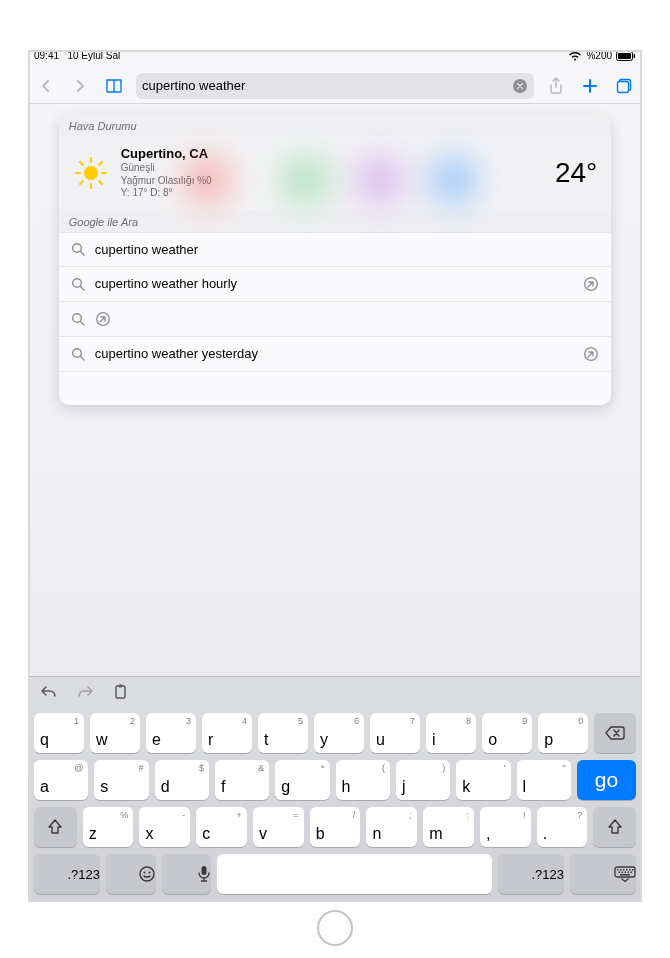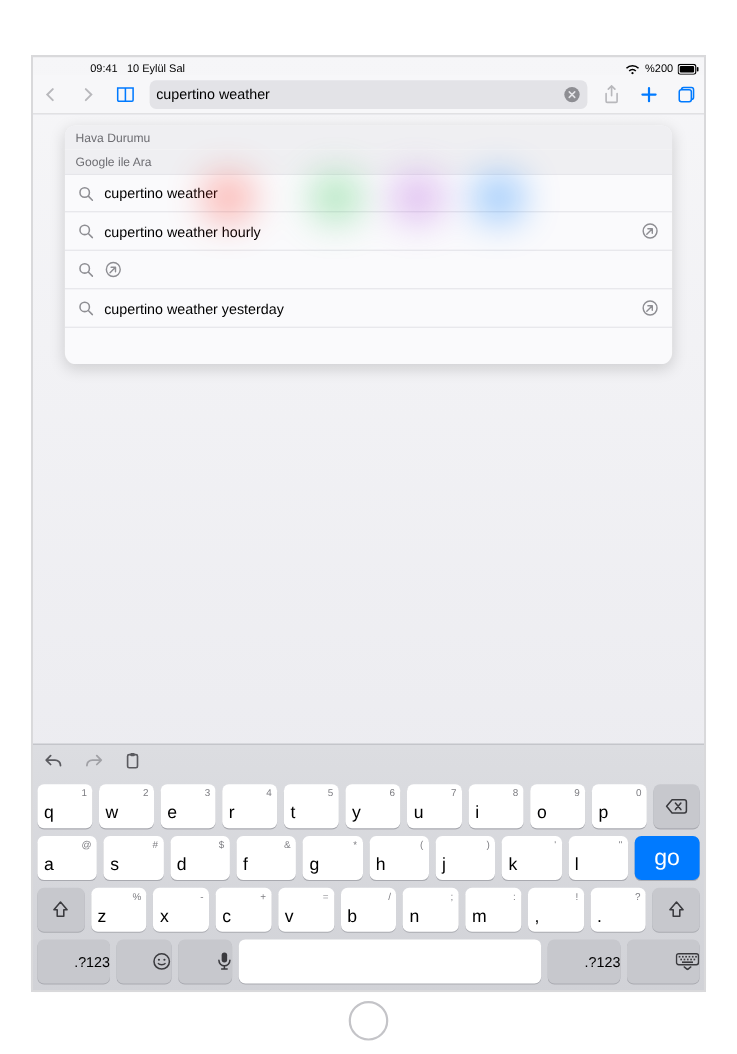--- a/index.html
+++ b/index.html
@@ -31,22 +31,22 @@
   .screen {
     position: absolute;
     left: 28px; right: 28px; top: 50px; bottom: 56px;
     background: linear-gradient(#f6f6f8, #e9e9ee);
     overflow: hidden;
     border-radius: 4px;
   }
 
   
   .statusbar {
-    display: flex; justify-content: space-between; align-items: flex-end;
-    height: 18px; padding: 0 6px; font-size: 10px; color: #000; margin-left: 48px;
+    display: flex; justify-content: space-between; align-items: flex-start;
+    height: 18px; padding: 0 6px; font-size: 10px; color: #000;
   }
   .statusbar .right { display:flex; align-items:center; gap:4px; }
   .wifi-svg, .batt-svg { display:block; }
 
   
   .toolbar {
     display: flex; align-items: center; gap: 10px;
     height: 36px; padding: 0 6px;
     border-bottom: 1px solid #d7d7db;
     background: #f7f7f9;
@@ -63,21 +63,21 @@
   .clear-btn { width:16px; height:16px; color:#8e8e93; }
 
   
   .panel {
     margin: 10px auto 0; width: 90%;
     background: #fafafc; border-radius: 10px;
     box-shadow: 0 4px 14px rgba(0,0,0,0.15);
     overflow:hidden;
   }
   .panel .section-hdr {
-    padding: 6px 10px 4px; font-size: 11px; color:#6d6d72; background:#efeff2;
+    padding: 6px 10px 4px; font-size: 11px; color:#6d6d72; background:#efeff2;font-style:italic;
   }
   .weather-card {
     display:flex; align-items:center; padding:10px 14px; gap:12px;
     background:#f2f2f5;
   }
   .sun-wrap { width:36px; height:36px; }
   .wc-text { flex:1; line-height:1.25; }
   .wc-loc { font-size:13px; font-weight:600; }
   .wc-cond, .wc-rain, .wc-range { font-size:10px; color:#6d6d72; }
   .wc-temp { font-size:28px; font-weight:300; color:#000; }
@@ -203,20 +203,37 @@
 
   <div class="bg-blobs">
     <div class="blob" style="left:20%; background:#ff3b30;"></div>
     <div class="blob" style="left:40%; background:#34c759;"></div>
     <div class="blob" style="left:55%; background:#af52de;"></div>
     <div class="blob" style="left:70%; background:#007aff;"></div>
   </div>
 
   <div class="panel">
     <div class="section-hdr">Hava Durumu</div>
+    <div class="weather-card">
+      <div class="sun-wrap">
+        <svg width="36" height="36" viewBox="0 0 36 36">
+          <circle cx="18" cy="18" r="7" fill="#ffcc00"></circle>
+          <g stroke="#ffcc00" stroke-width="2" stroke-linecap="round">
+            <path d="M18 3v4M18 29v4M3 18h4M29 18h4M7 7l3 3M26 26l3 3M29 7l-3 3M10 26l-3 3"></path>
+          </g>
+        </svg>
+      </div>
+      <div class="wc-text">
+        <div class="wc-loc">Cupertino, CA</div>
+        <div class="wc-cond">Güneşli</div>
+        <div class="wc-rain">Yağmur Olasılığı %0</div>
+        <div class="wc-range">Y: 17° D: 8°</div>
+      </div>
+      <div class="wc-temp">24°</div>
+    </div>
 
     <div class="section-hdr">Google ile Ara</div>
     <div class="sugg-list" id="sugg-list">
         <div class="sugg-row">
           <span class="mag">
             <svg width="14" height="14" viewBox="0 0 14 14">
               <circle cx="6" cy="6" r="4.3" fill="none" stroke="currentColor" stroke-width="1.4"></circle>
               <path d="M9.5 9.5L13 13" stroke="currentColor" stroke-width="1.4" stroke-linecap="round"></path>
             </svg>
           </span>

